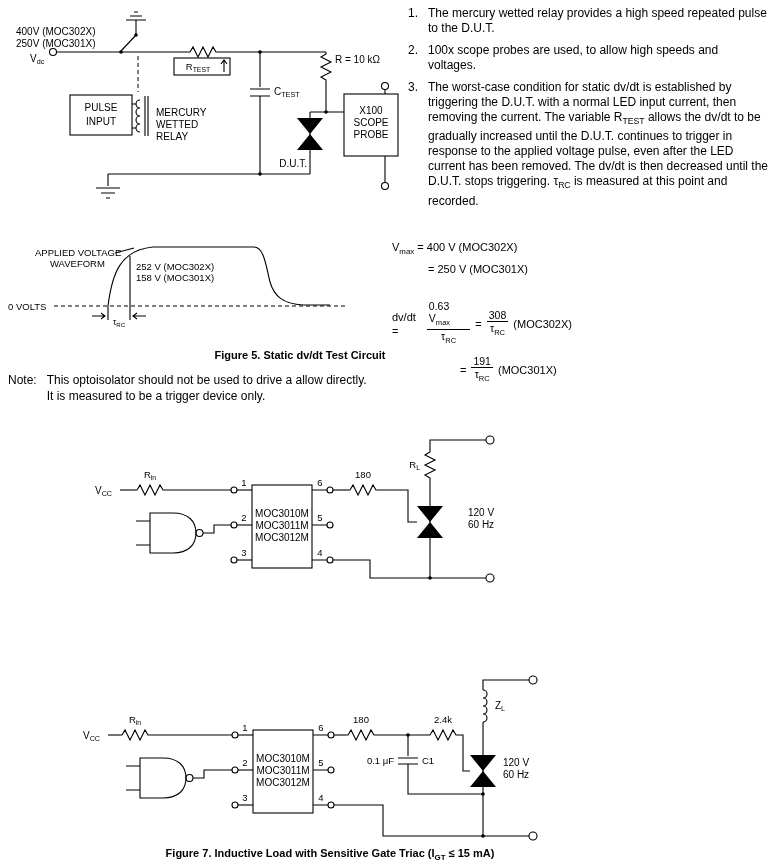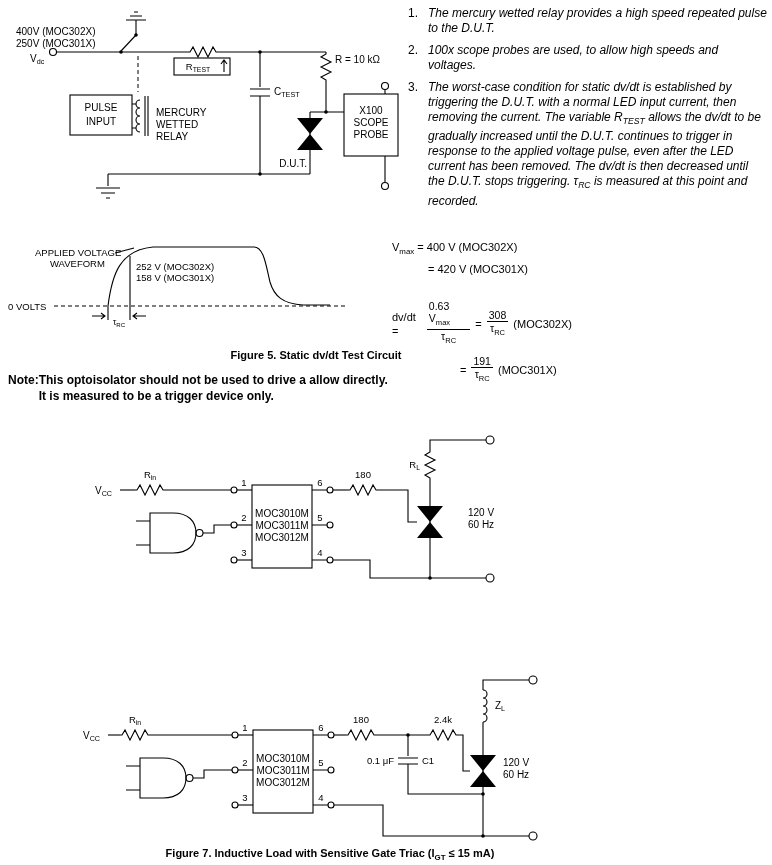--- a/index.html
+++ b/index.html
@@ -13,23 +13,23 @@
   .t9  { font-size:9.5px; }
   .wire { stroke:#000; stroke-width:1.1; fill:none; }
   .comp { stroke:#000; stroke-width:1.1; fill:none; }
   .dash { stroke:#000; stroke-width:1; fill:none; stroke-dasharray:4 3; }
   .blk  { fill:#000; stroke:none; }
   .term { fill:#fff; stroke:#000; stroke-width:1.1; }
   sub { font-size:72%; }
   .notes { width:360px; }
   .note-item { display:flex; gap:6px; margin-bottom:7px; font-size:12px; line-height:15px; }
   .note-num { flex:0 0 14px; }
-  .note-text { flex:1;font-style:italic; }
+  .note-text { flex:1; }
   .caption { text-align:center; font-weight:bold; font-size:11px; }
-  .note-block { display:flex; font-size:12px; line-height:16px;font-weight:bold; }
+  .note-block { display:flex; gap:10px; font-size:12px; line-height:16px; }
   .formulas { font-size:11px; width:180px;margin-left:36px; }
   .frow { margin-bottom:3px; line-height:14px; }
   .fr { display:flex; align-items:center; gap:5px; }
   .frac { display:inline-flex; flex-direction:column; align-items:center; font-size:10.5px; line-height:12px; }
   .fn { border-bottom:1px solid #000; padding:0 2px; }
   .fd { padding:0 2px; }
 </style>
 </head>
 <body>
 
@@ -137,21 +137,21 @@
     <path class="comp" d="M100 70 C104 38 112 14 145 11 L246 11 C256 11 258 30 262 46 C266 60 275 68 295 69 L322 69"></path>
     <path class="wire" d="M100 70 V84 M122 20 V84"></path>
     <path class="wire" d="M84 80 H97 M93 77 L97 80 L93 83 M138 80 H125 M129 77 L125 80 L129 83"></path>
     <text x="111" y="89" text-anchor="middle" font-size="8.5"><tspan>τ</tspan><tspan dy="2.2" font-size="72%">RC</tspan></text>
     <text class="t9" x="128" y="34">252 V (MOC302X)</text>
     <text class="t9" x="128" y="45">158 V (MOC301X)</text>
   </svg>
 
   <div class="formulas abs" style="left:356px; top:240px">
     <div class="frow"><span>V<sub>max</sub> = 400 V (MOC302X)</span></div>
-    <div class="frow" style="margin-left:36px"><span>= 420 V (MOC301X)</span></div>
+    <div class="frow" style="margin-left:36px"><span>= 250 V (MOC301X)</span></div>
     <div class="frow fr" style="margin-top:24px">
       <span>dv/dt =</span>
       <span class="frac">
           <span class="fn">0.63 V<sub>max</sub></span>
           <span class="fd">τ<sub>RC</sub></span>
         </span>
       <span>=</span>
       <span class="frac">
           <span class="fn">308</span>
           <span class="fd">τ<sub>RC</sub></span>
@@ -161,21 +161,21 @@
     <div class="frow fr" style="margin-top:8px; margin-left:68px">
       <span>=</span>
       <span class="frac">
           <span class="fn">191</span>
           <span class="fd">τ<sub>RC</sub></span>
         </span>
       <span>(MOC301X)</span>
     </div>
   </div>
 
-  <div class="caption abs" style="left:16px; top:349px; width:600px">Figure 5. Static dv/dt Test Circuit</div>
+  <div class="caption abs" style="left:0; top:349px; width:600px">Figure 5. Static dv/dt Test Circuit</div>
 
   <div class="note-block abs" style="left:8px; top:372px">
     <span class="note-label">Note:</span>
     <span class="note-body">
       <span>This optoisolator should not be used to drive a allow directly.</span><br>
       <span>It is measured to be a trigger device only.</span>
     </span>
   </div>
 
   <svg class="abs" style="left:90px; top:428px" width="430" height="162" viewBox="0 0 430 162">

